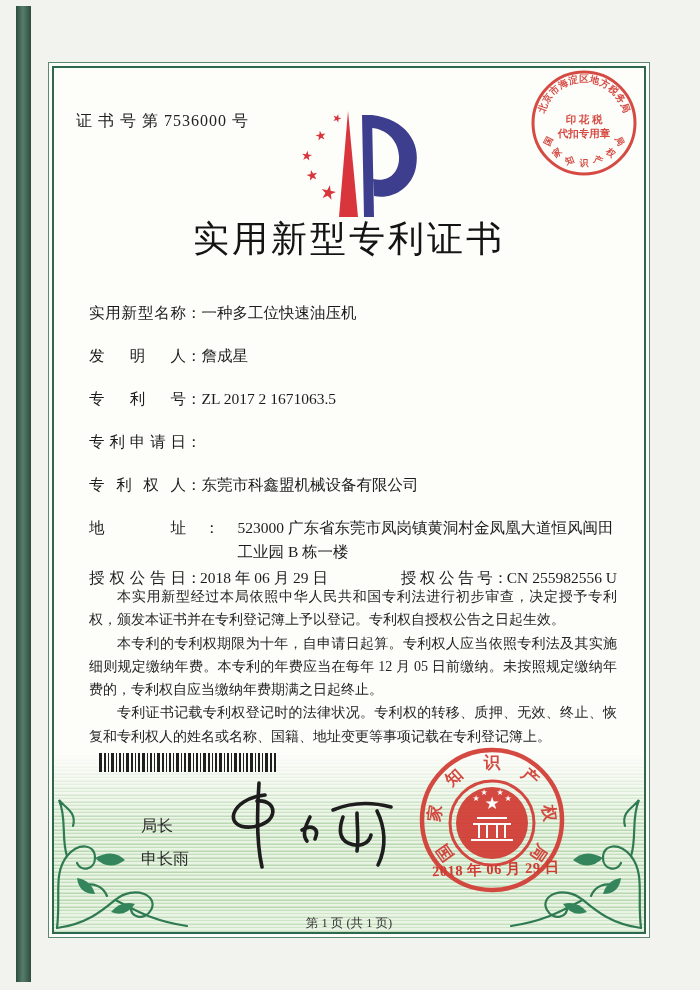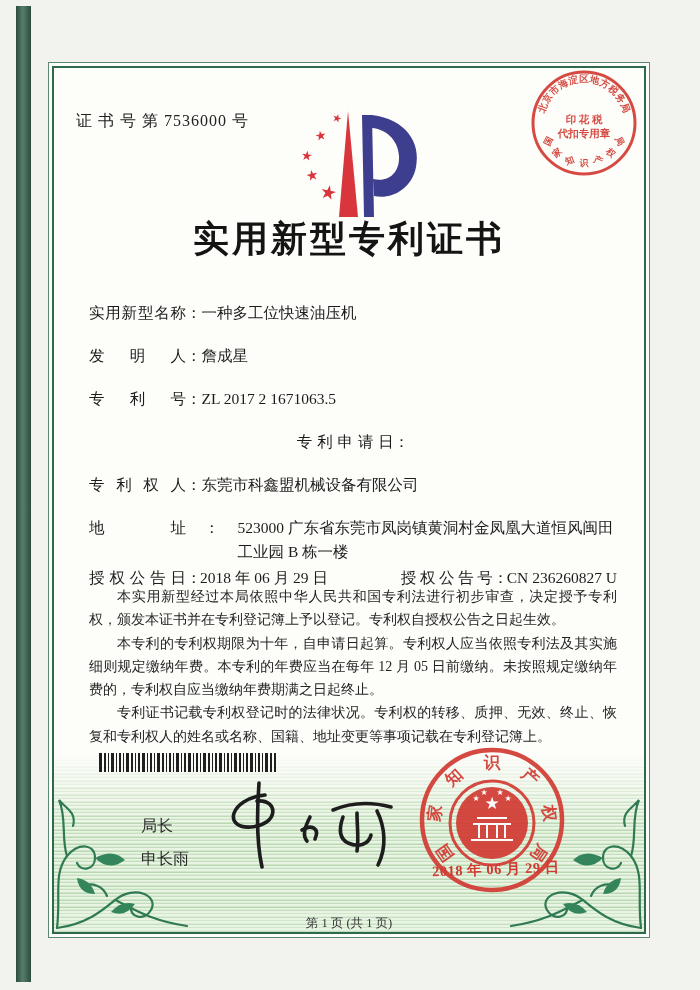--- a/index.html
+++ b/index.html
@@ -43,29 +43,29 @@
     position:absolute; left:27px; top:48px; z-index:2;
     font-size:16px; letter-spacing:1px; color:#222;
   }
 
   
   .logo { position:absolute; left:235px; top:46px; width:139px; height:118px; z-index:2; }
   .logo .star { position:absolute; color:#d8363c; line-height:1; }
 
   .title {
     position:absolute; left:0; right:0; top:152px; z-index:2;
-    text-align:center; font-size:36px; font-weight:bold; letter-spacing:3px; color:#141414;
+    text-align:center; font-size:36px; font-weight:normal; letter-spacing:3px; color:#141414;
   }
 
   
   .tax-seal { position:absolute; left:479px; top:4px; z-index:3; opacity:.92; }
   .tax-seal text { font-family:"Liberation Serif","DejaVu Serif",serif; }
 
   .fields { position:absolute; left:40px; top:238px; width:528px; z-index:2; font-size:15.5px; }
-  .field-row { display:flex; line-height:24px; margin-bottom:19px;justify-content:center; }
+  .field-row { display:flex; line-height:24px; margin-bottom:19px; }
   .field-row.addr { margin-bottom:2px;gap:18px; }
   .flabel { flex:0 0 97px; text-align:justify; text-align-last:justify; }
   .fcolon { flex:0 0 14px; }
   .fvalue { flex:1; }
   .last-row { display:flex; justify-content:space-between; line-height:24px; }
   .pair { display:flex;justify-content:space-between; }
   .pair .flabel2 { width:92px; text-align:justify; text-align-last:justify; }
   .pair .fcolon { width:14px; }
 
   .body-text {
@@ -212,21 +212,21 @@
       </div>
       <div class="last-row">
         <div class="pair">
           <span class="flabel">授权公告日</span>
             <span class="fcolon">：</span>
             <span>2018 年 06 月 29 日</span>
         </div>
         <div class="pair">
           <span class="flabel2">授权公告号</span>
             <span class="fcolon">：</span>
-            <span>CN 236260827 U</span>
+            <span>CN 255982556 U</span>
         </div>
       </div>
     </div>
 
     <div class="body-text">
       <p>本实用新型经过本局依照中华人民共和国专利法进行初步审查，决定授予专利权，颁发本证书并在专利登记簿上予以登记。专利权自授权公告之日起生效。</p>
       <p>本专利的专利权期限为十年，自申请日起算。专利权人应当依照专利法及其实施细则规定缴纳年费。本专利的年费应当在每年 12 月 05 日前缴纳。未按照规定缴纳年费的，专利权自应当缴纳年费期满之日起终止。</p>
       <p>专利证书记载专利权登记时的法律状况。专利权的转移、质押、无效、终止、恢复和专利权人的姓名或名称、国籍、地址变更等事项记载在专利登记簿上。</p>
     </div>
 

